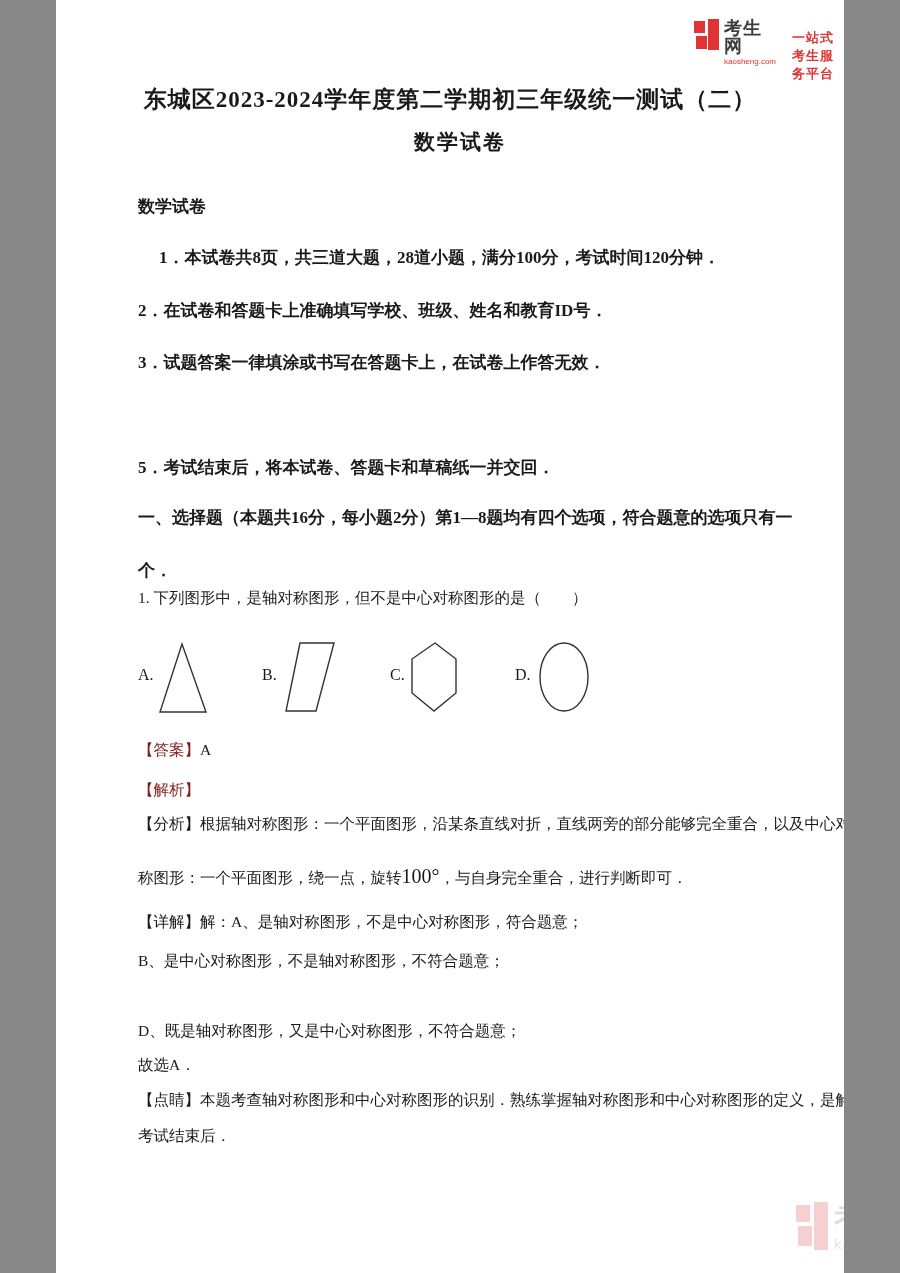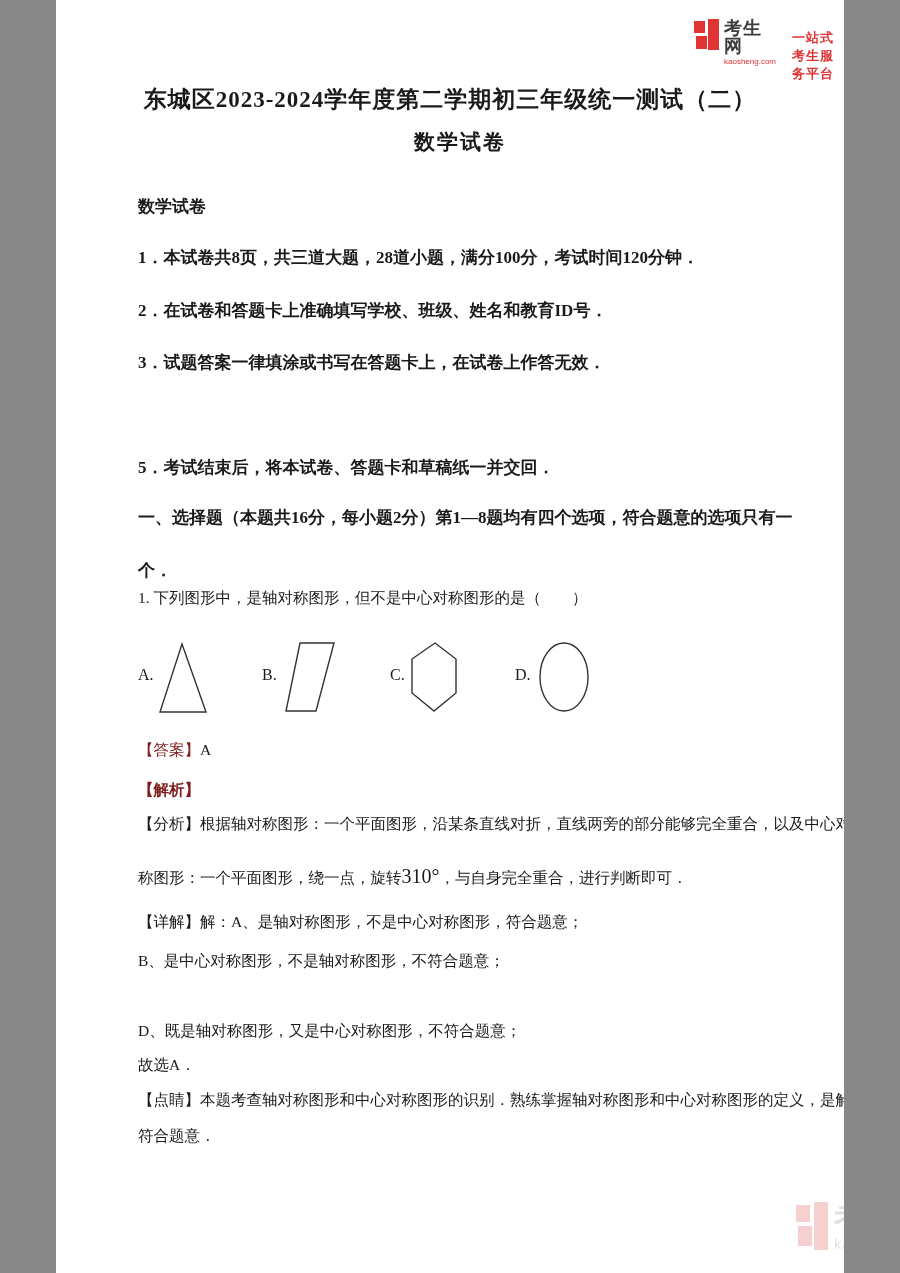--- a/index.html
+++ b/index.html
@@ -55,21 +55,21 @@
       <div class="nm">考生网</div>
       <div class="dm">kaosheng.com</div>
     </div>
     <div class="htag">一站式考生服务平台</div>
   </div>
 
   <div class="abs center doc-title" style="top:84px;">东城区2023-2024学年度第二学期初三年级统一测试（二）</div>
   <div class="abs center doc-subtitle" style="top:128px;padding-left:20px;">数学试卷</div>
 
   <div class="abs bold-line" style="top:195px;">数学试卷</div>
-  <div class="abs bold-line" style="top:246px;">1．本试卷共8页，共三道大题，28道小题，满分100分，考试时间120分钟．</div>
+  <div class="abs bold-line" style="top:246px;margin-left:21px;">1．本试卷共8页，共三道大题，28道小题，满分100分，考试时间120分钟．</div>
   <div class="abs bold-line" style="top:299px;">2．在试卷和答题卡上准确填写学校、班级、姓名和教育ID号．</div>
   <div class="abs bold-line" style="top:351px;">3．试题答案一律填涂或书写在答题卡上，在试卷上作答无效．</div>
   <div class="abs bold-line" style="top:456px;">5．考试结束后，将本试卷、答题卡和草稿纸一并交回．</div>
 
   <div class="abs bold-line" style="top:506px;">一、选择题（本题共16分，每小题2分）第1—8题均有四个选项，符合题意的选项只有一</div>
   <div class="abs bold-line" style="top:559px;">个．</div>
 
   <div class="abs body-line" style="top:588px;">1. 下列图形中，是轴对称图形，但不是中心对称图形的是（　　）</div>
 
   <div class="abs opt-label" style="left:82px;top:666px;">A.</div>
@@ -96,33 +96,33 @@
   <div class="abs opt-label" style="left:459px;top:666px;">D.</div>
   <div class="abs shape-box" style="left:482px;top:641px;">
     <svg width="52" height="72" viewBox="0 0 52 72">
       <ellipse cx="26" cy="36" rx="24" ry="34" fill="none" stroke="#333" stroke-width="1.4"></ellipse>
     </svg>
   </div>
 
   <div class="abs body-line" style="top:740px;">
     <span class="blue">【答案】</span><span>A</span>
   </div>
-  <div class="abs body-line blue" style="top:780px;font-weight:bold;">【解析】</div>
+  <div class="abs body-line blue" style="top:780px;">【解析】</div>
 
   <div class="abs body-line" style="top:814px;">【分析】根据轴对称图形：一个平面图形，沿某条直线对折，直线两旁的部分能够完全重合，以及中心对</div>
   <div class="abs body-line" style="top:866px;">
-    <span>称图形：一个平面图形，绕一点，旋转</span><span class="formula">310°</span><span>，与自身完全重合，进行判断即可．</span>
+    <span>称图形：一个平面图形，绕一点，旋转</span><span class="formula">100°</span><span>，与自身完全重合，进行判断即可．</span>
   </div>
 
   <div class="abs body-line" style="top:912px;">【详解】解：A、是轴对称图形，不是中心对称图形，符合题意；</div>
   <div class="abs body-line" style="top:951px;">B、是中心对称图形，不是轴对称图形，不符合题意；</div>
   <div class="abs body-line" style="top:1021px;">D、既是轴对称图形，又是中心对称图形，不符合题意；</div>
   <div class="abs body-line" style="top:1055px;">故选A．</div>
   <div class="abs body-line" style="top:1090px;">【点睛】本题考查轴对称图形和中心对称图形的识别．熟练掌握轴对称图形和中心对称图形的定义，是解</div>
-  <div class="abs body-line" style="top:1126px;">符合题意．</div>
+  <div class="abs body-line" style="top:1126px;">考试结束后．</div>
 
   <div class="wmark">
     <div class="wicon">
       <div class="b1"></div>
         <div class="b2"></div>
         <div class="b3"></div>
     </div>
     <div class="wbrand">
       <div class="nm">考生网</div>
       <div class="dm">kaosheng.com</div>

